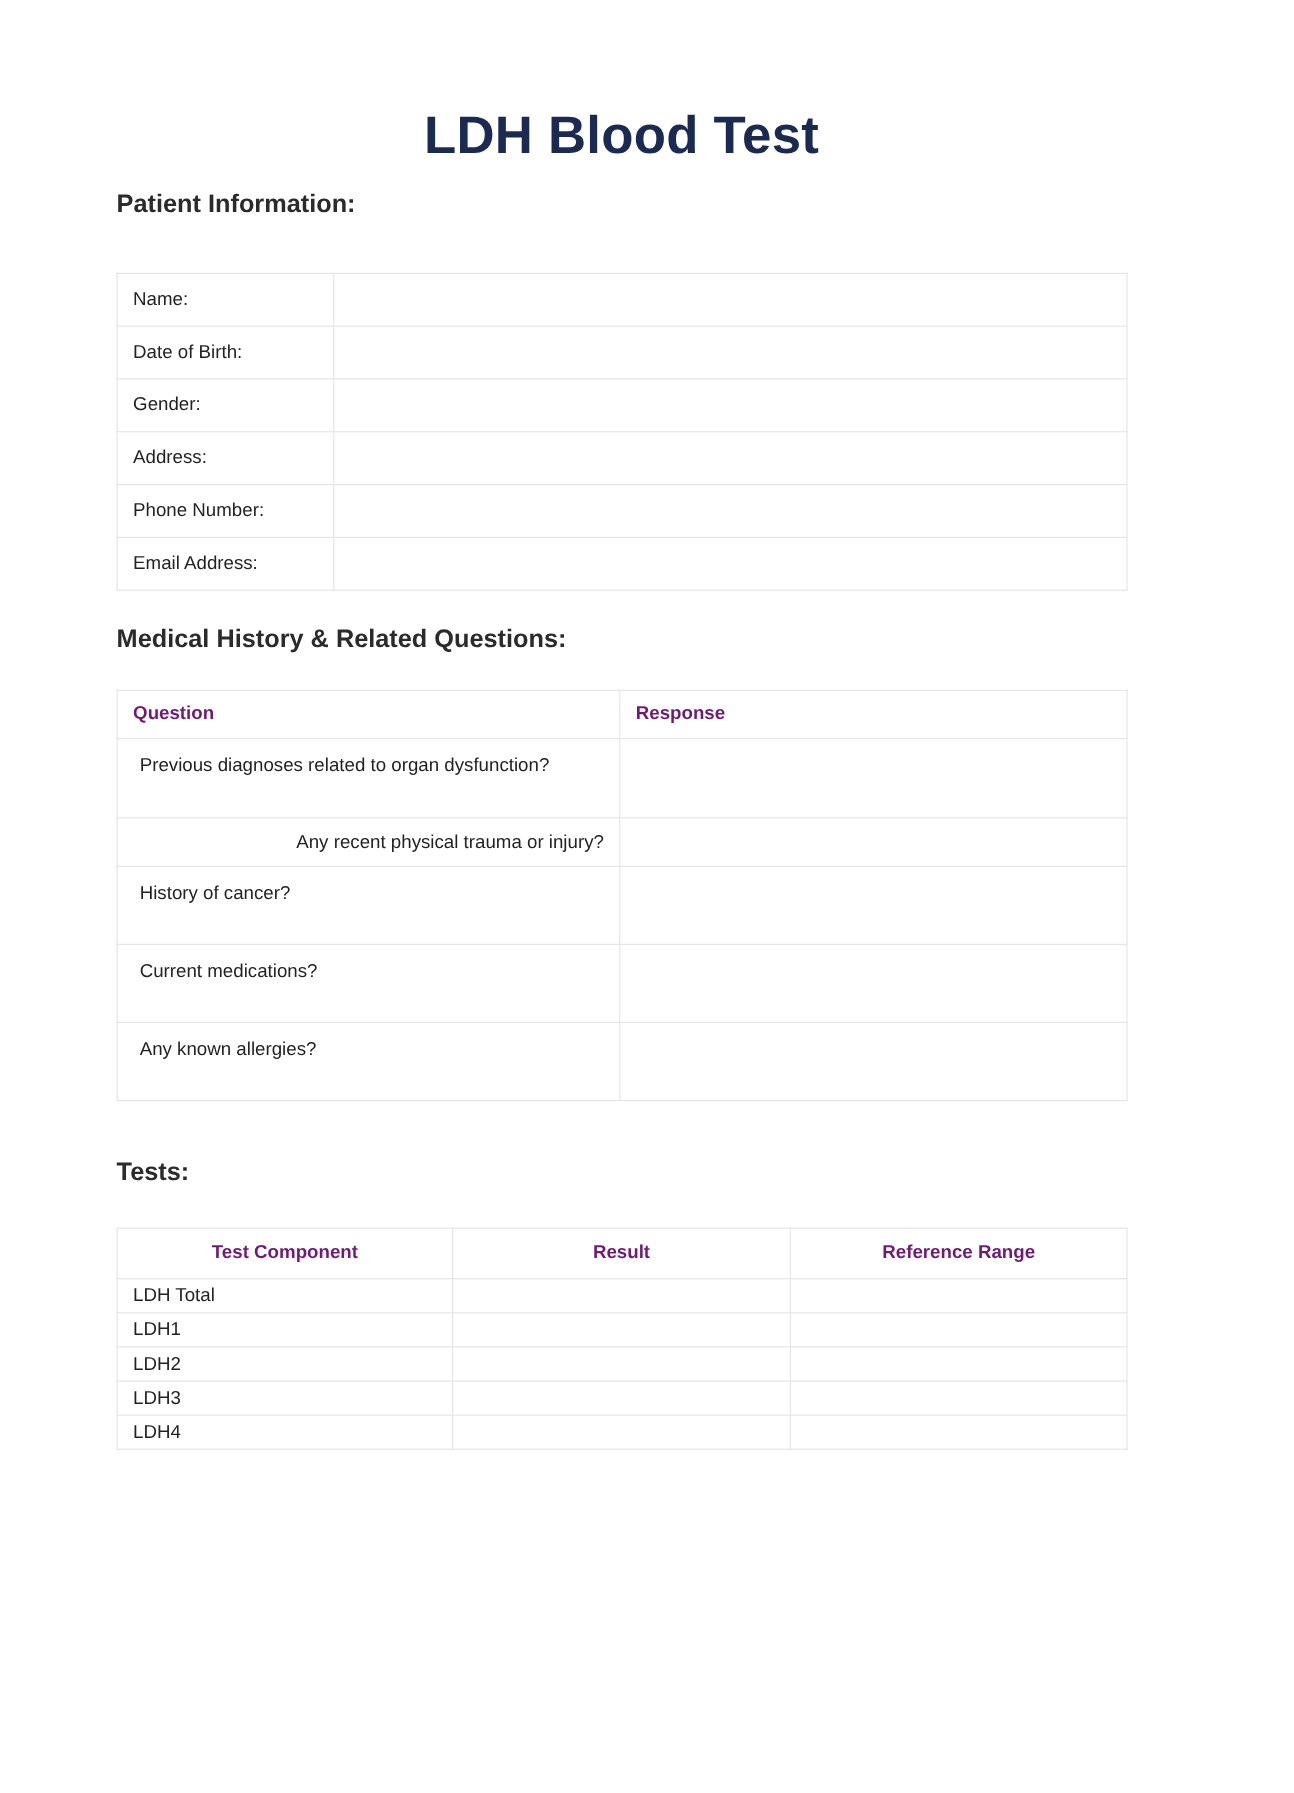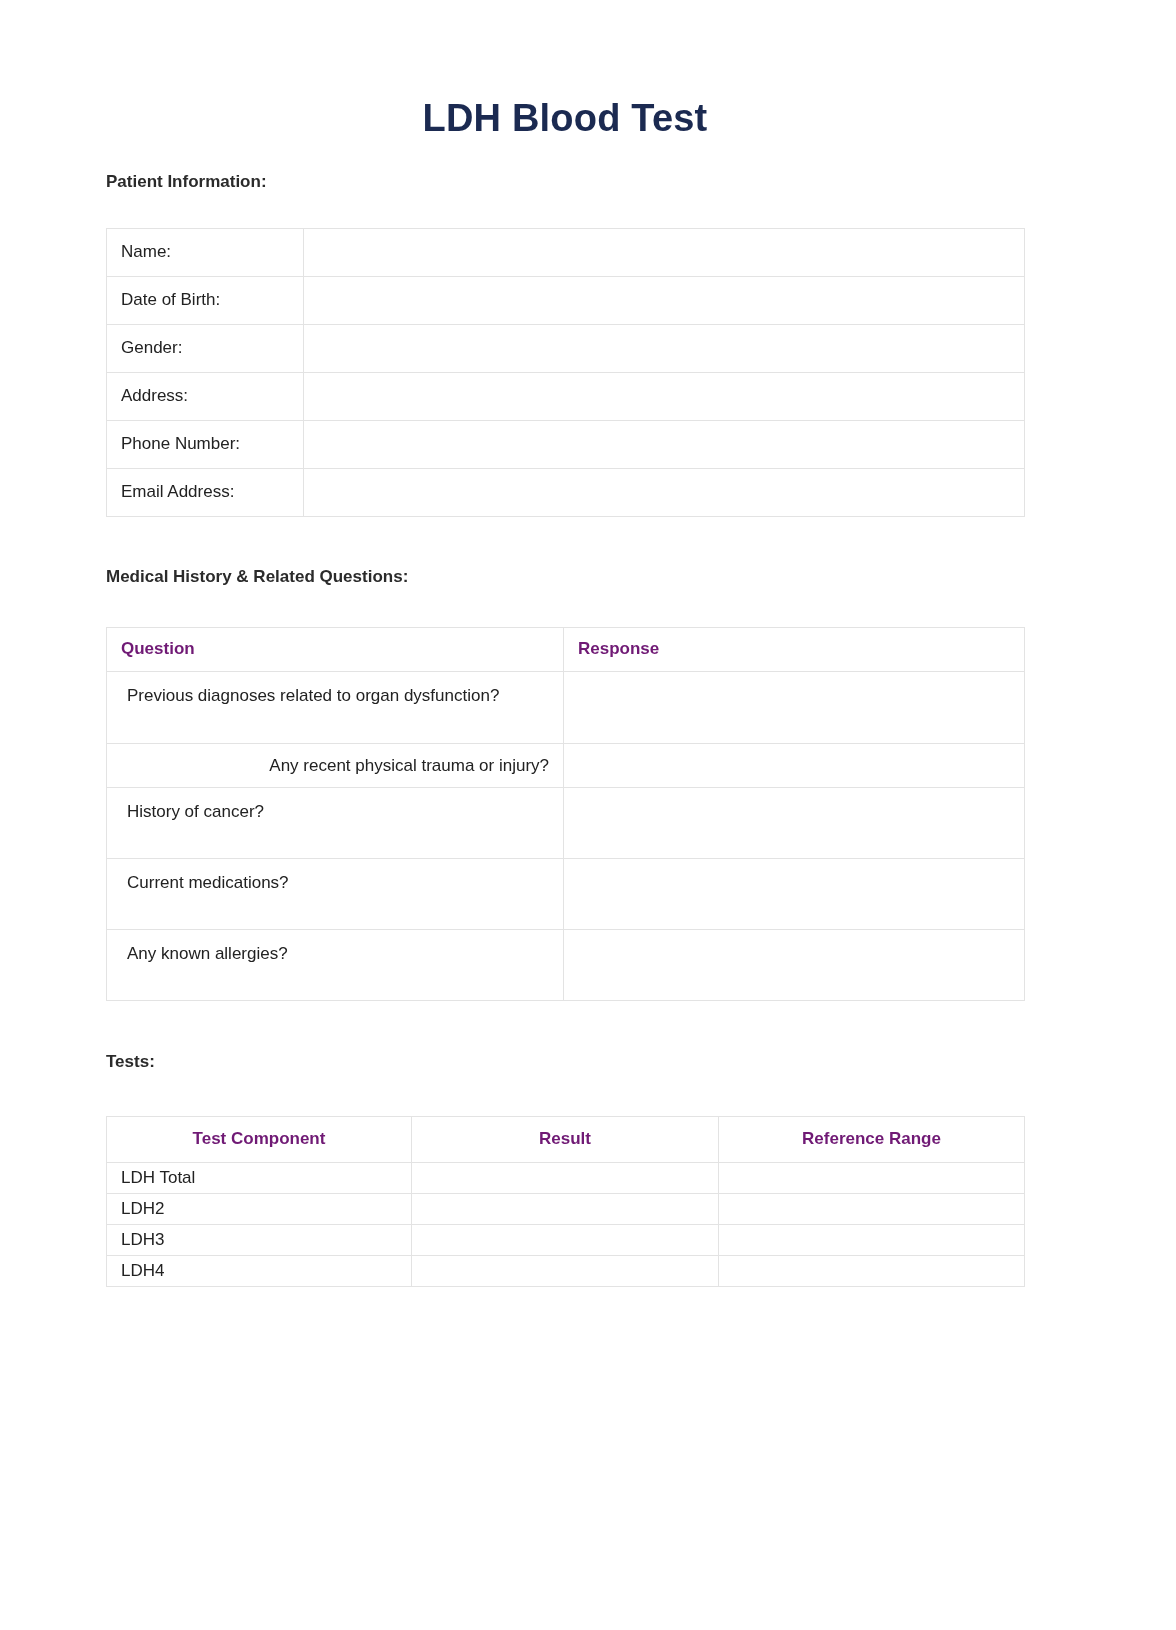--- a/index.html
+++ b/index.html
@@ -30,33 +30,33 @@
     top: 0;
     width: 918px;
   }
 
   
   .doc-title {
     margin: 0;
     padding: 0;
     text-align: center;
     color: #1b2a51;
-    font-size: 38px;
+    font-size: 48px;
     font-weight: bold;
     letter-spacing: 0.2px;
     line-height: 1.1;
     position: absolute;
     left: 0;
     top: 98px;
     width: 918px;
   }
 
   
   .section-heading {
-    font-size: 17px;
+    font-size: 23px;
     font-weight: bold;
     color: #2b2b2b;
     line-height: 1.2;
     margin: 0;
     position: absolute;
     left: 0;
   }
   #heading-patient  { top: 172px; }
   #heading-history  { top: 567px; }
   #heading-tests    { top: 1052px; }
@@ -81,21 +81,21 @@
     vertical-align: middle;
     line-height: 1.32;
     background: #ffffff;
   }
   table.form-table th {
     font-weight: bold;
     color: #701a75;
   }
 
   
-  #table-patient { top: 228px; border-radius: 11px; }
+  #table-patient { top: 248px; border-radius: 11px; }
   #table-patient col.c1 { width: 197px; }
   #table-patient col.c2 { width: 721px; }
   #table-patient td { height: 48px; }
 
   
   #table-history { top: 627px; }
   #table-history col.c1 { width: 457px; }
   #table-history col.c2 { width: 461px; }
   #table-history th { height: 44px; vertical-align: middle; }
   #table-history td { vertical-align: top; padding-top: 13px; padding-left: 20px; }
@@ -208,20 +208,25 @@
           <th>Reference Range</th>
         </tr>
       </thead>
       <tbody>
         <tr>
           <td>LDH Total</td>
           <td class="blank-cell"></td>
           <td class="blank-cell"></td>
         </tr>
         <tr>
+          <td>LDH1</td>
+          <td class="blank-cell"></td>
+          <td class="blank-cell"></td>
+        </tr>
+        <tr>
           <td>LDH2</td>
           <td class="blank-cell"></td>
           <td class="blank-cell"></td>
         </tr>
         <tr>
           <td>LDH3</td>
           <td class="blank-cell"></td>
           <td class="blank-cell"></td>
         </tr>
         <tr>

